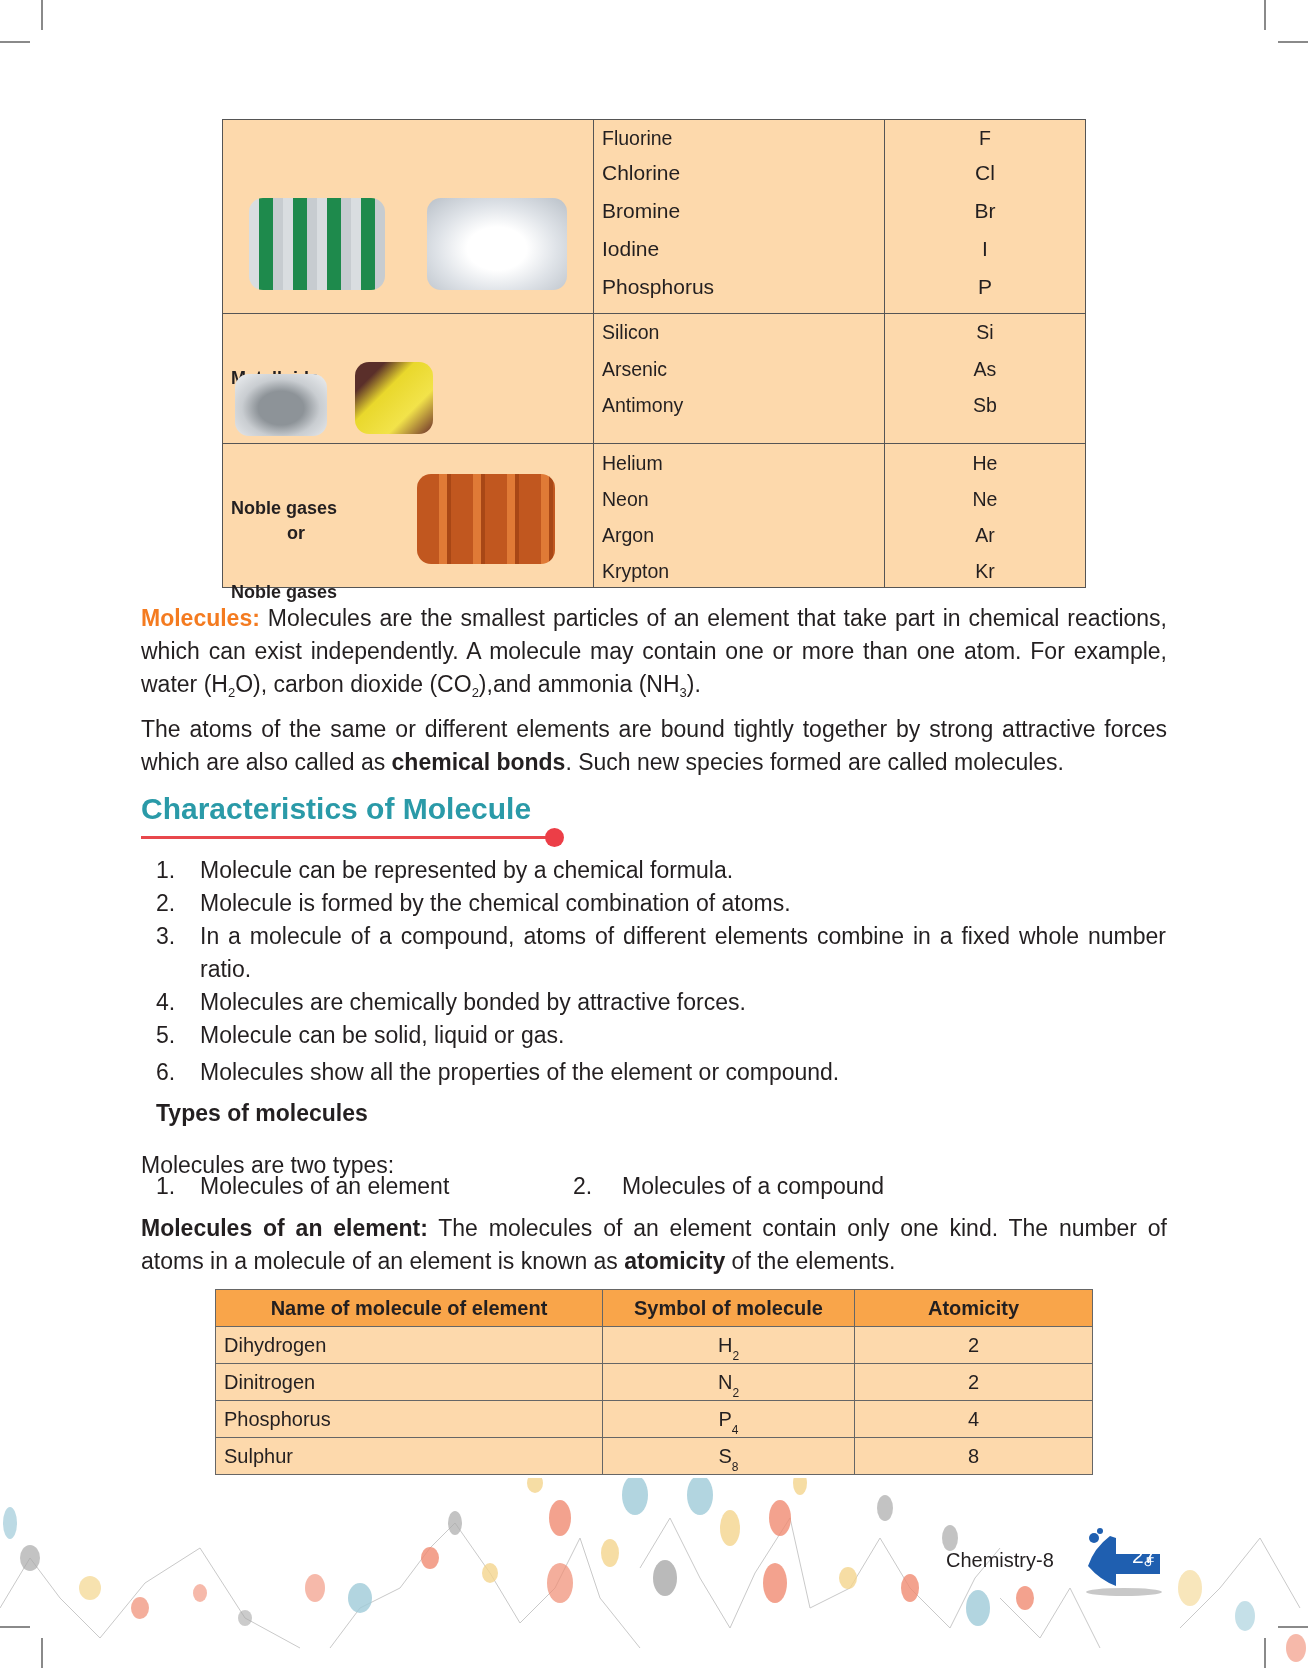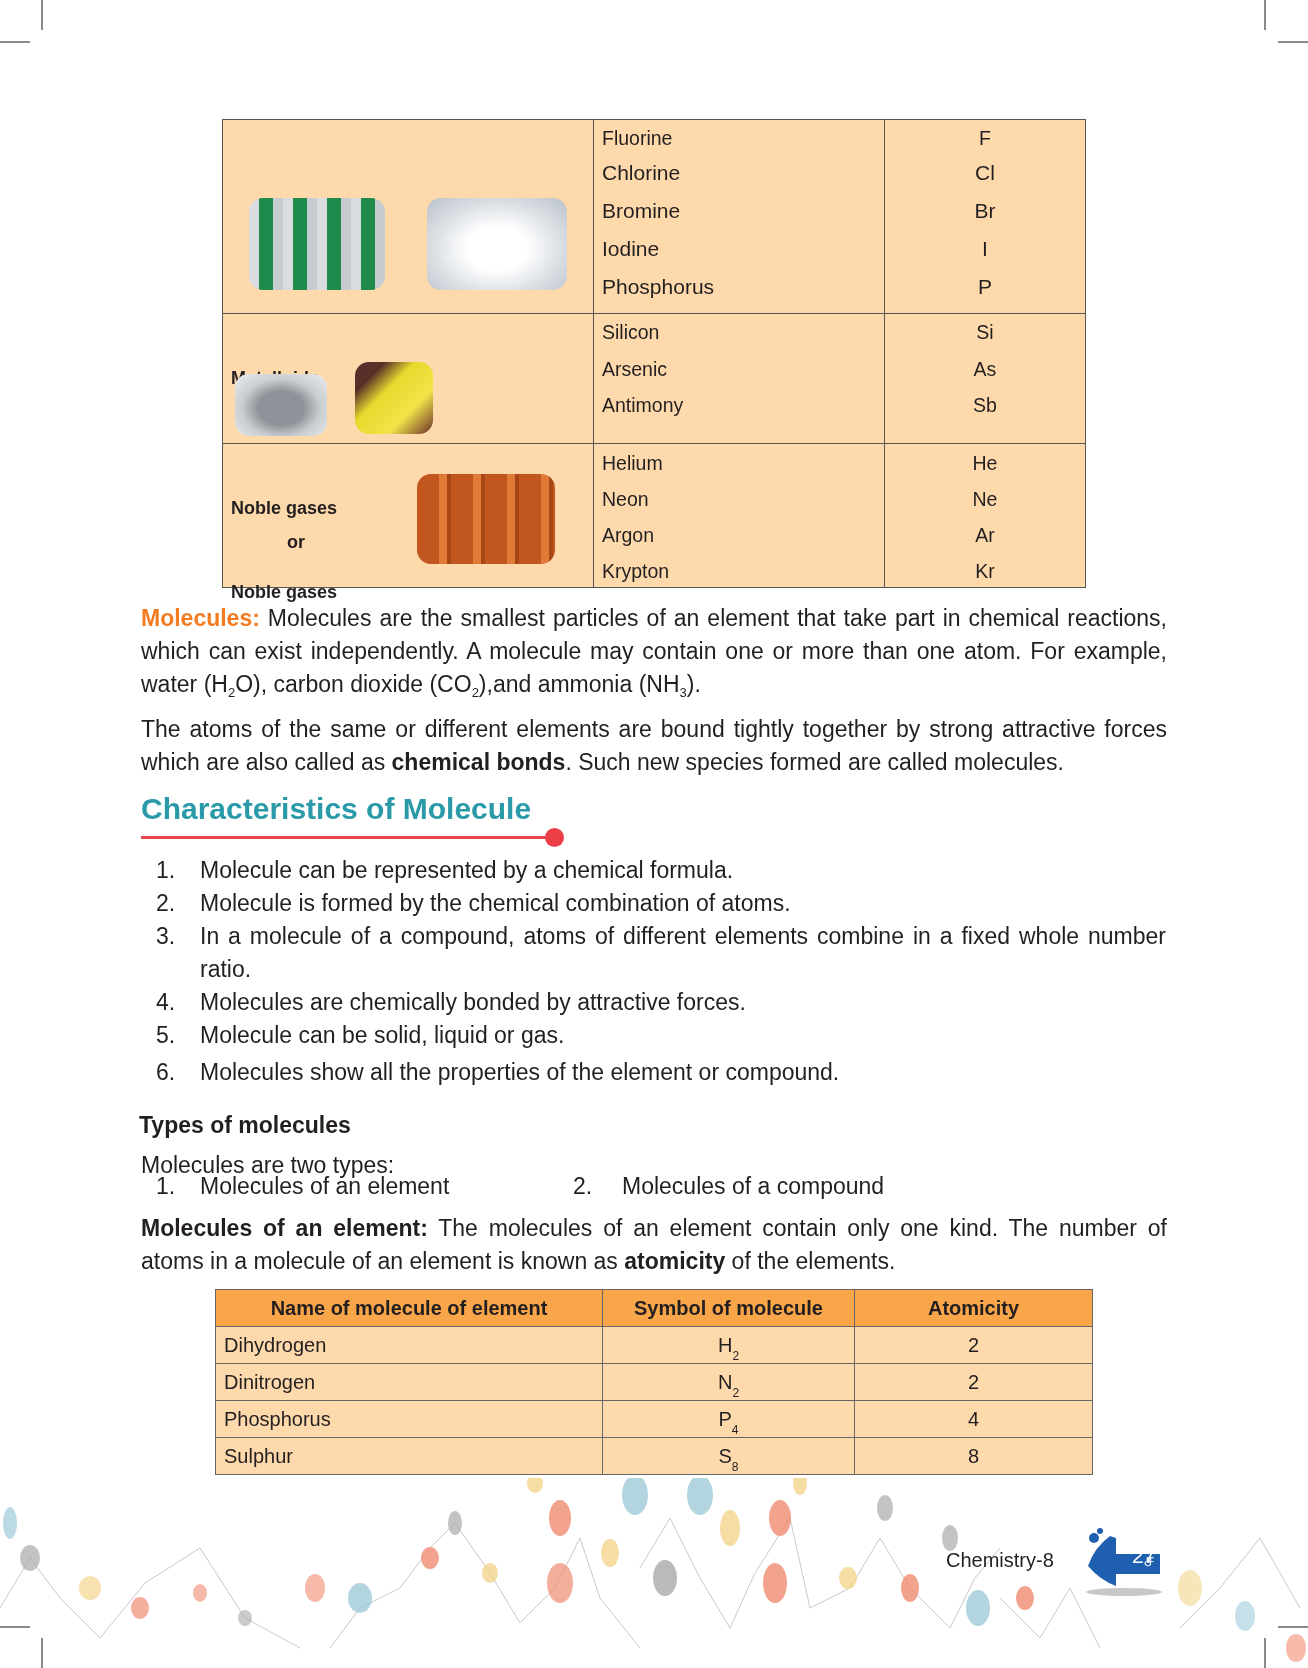--- a/index.html
+++ b/index.html
@@ -31,21 +31,21 @@
   sub { font-size:13px; vertical-align:-5px; line-height:0; }
   .heading { position:absolute; left:141px; top:792px; font-size:30px; font-weight:bold;
              color:#2a9aa8; }
   .hline { position:absolute; left:141px; top:836px; width:413px; height:3px; background:#e8474c; }
   .hdot { position:absolute; left:545px; top:828px; width:19px; height:19px; border-radius:50%;
           background:#ec3e47; }
   .olist { position:absolute; left:156px; width:1010px; list-style:none; margin:0; padding:0; }
   .olist li { font-size:23px; line-height:33px; display:flex; }
   .olist li .n { width:44px; flex:none; }
   .olist li .t { flex:1; }
-  .subhead { position:absolute; left:139px; font-size:23px; font-weight:bold;margin-top:12px; }
+  .subhead { position:absolute; left:156px; font-size:23px; font-weight:bold; }
   .plain { position:absolute; left:141px; font-size:23px; }
 
   
   .atable { position:absolute; left:215px; top:1289px; width:878px; border-collapse:collapse; }
   .atable th, .atable td { border:1.5px solid #666; font-size:20px; height:36px; padding:0 8px; }
   .atable th { background:#f9a54a; font-weight:bold; }
   .atable td { background:#fdd9ac; }
   .atable td.c, .atable th { text-align:center; }
   .atable td sub { font-size:12px; vertical-align:-8px; }
 
@@ -114,21 +114,21 @@
         <ul class="sym-list small">
           <li style="height:36px;line-height:36px;">Si</li>
           <li>As</li>
           <li style="height:34px;line-height:34px;">Sb</li>
         </ul>
       </td>
     </tr>
     <tr style="height:144px;">
       <td class="col1">
         <span class="group-label" style="left:8px;top:6px;">Noble gases</span>
-        <span class="group-label" style="left:64px;top:40px;">or</span>
+        <span class="group-label" style="left:64px;top:31px;">or</span>
         <span class="group-label" style="left:8px;top:90px;">Noble gases</span>
         <div class="pic" style="left:194px;top:30px;width:138px;height:90px;
              background:repeating-linear-gradient(90deg,#c1571f 0 22px,#e07a36 22px 30px,#a84716 30px 34px);"></div>
       </td>
       <td class="col2">
         <ul class="el-list small">
           <li style="height:36px;">Helium</li>
           <li style="height:36px;">Neon</li>
           <li style="height:36px;">Argon</li>
           <li style="height:34px;">Krypton</li>

